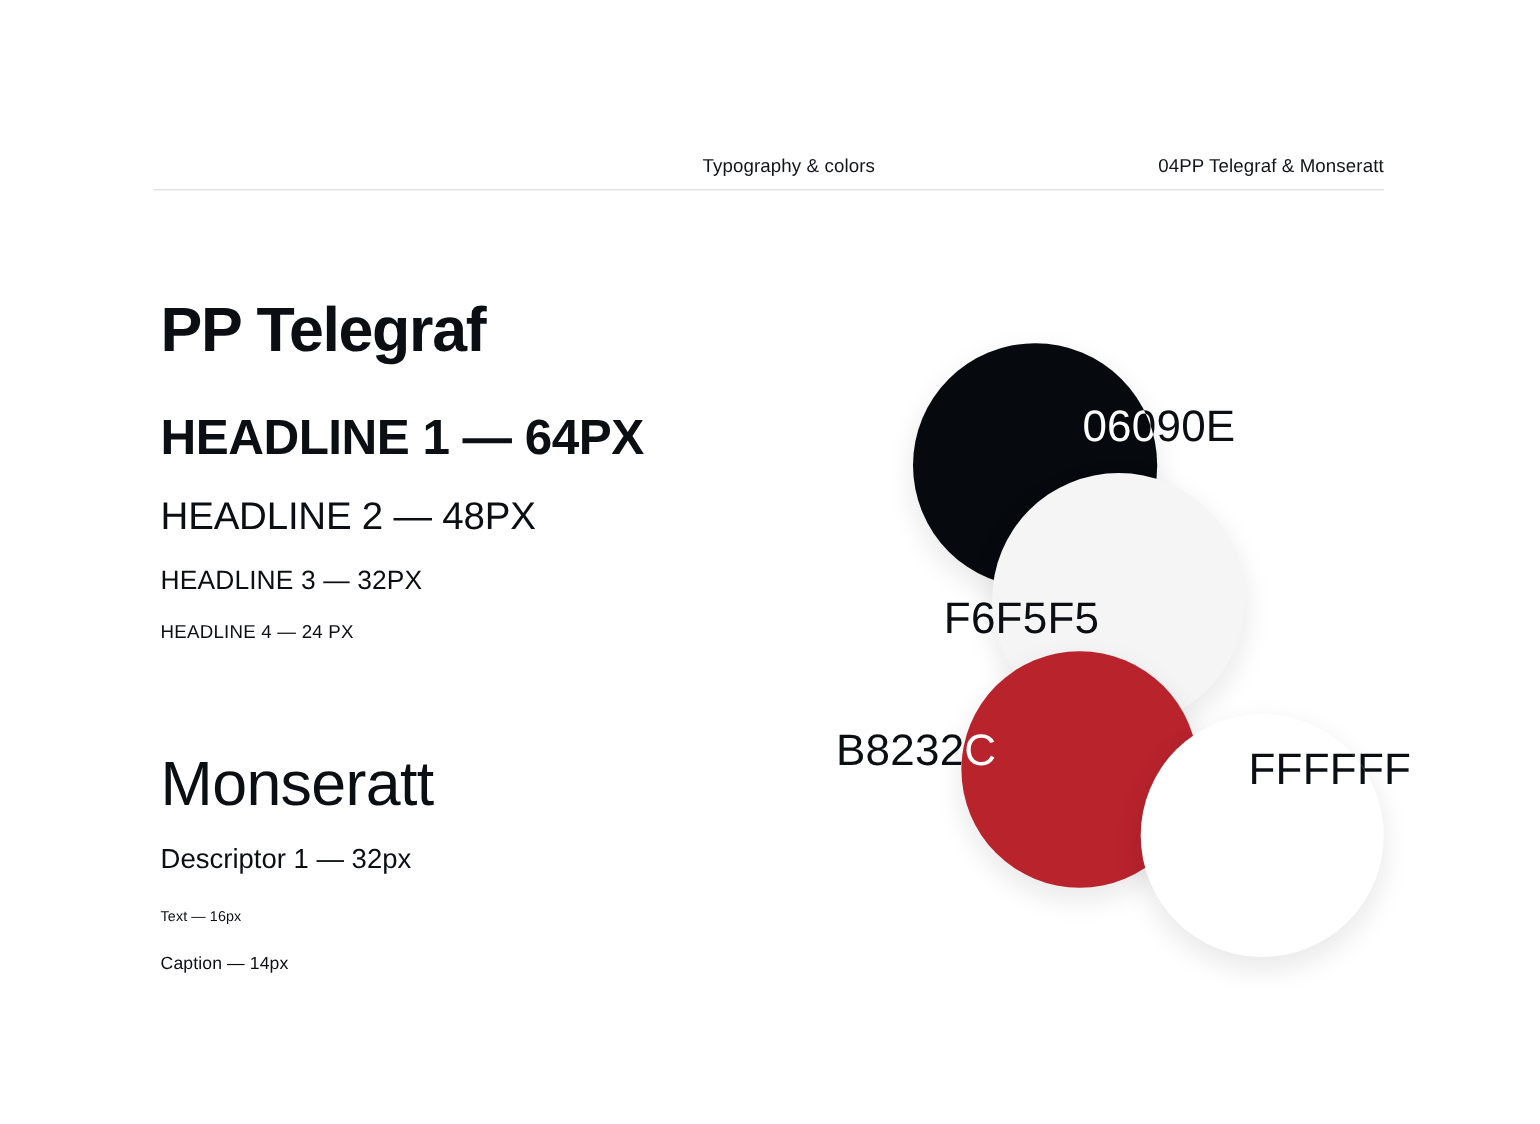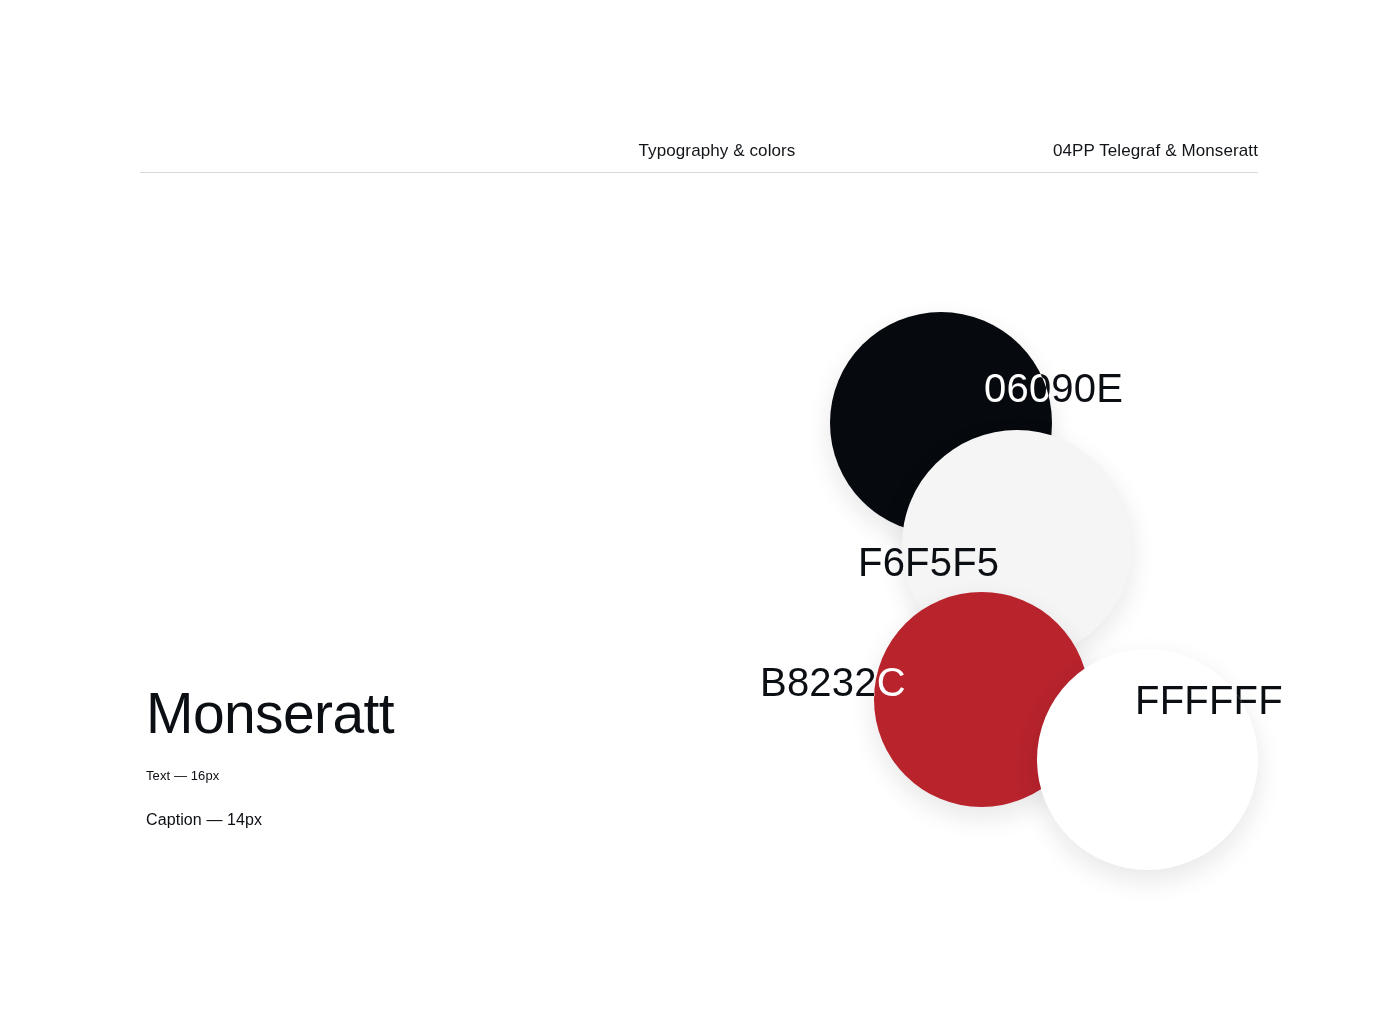--- a/index.html
+++ b/index.html
@@ -187,24 +187,32 @@
 <body>
 
 <div id="page">
 
   <div class="page-header">
     <div class="hdr-text hdr-left">04</div>
     <div class="hdr-text hdr-center">Typography &amp; colors</div>
     <div class="hdr-text hdr-right">PP Telegraf &amp; Monseratt</div>
   </div>
 
+  <div class="type-col">
+    <div class="spec fam-telegraf">PP Telegraf</div>
+    <div class="spec h1-spec">HEADLINE 1 — 64PX</div>
+    <div class="spec h2-spec">HEADLINE 2 — 48PX</div>
+    <div class="spec h3-spec">HEADLINE 3 — 32PX</div>
+    <div class="spec h4-spec">HEADLINE 4 — 24 PX</div>
+  </div>
 
   <div class="fam-monseratt">Monseratt</div>
 
   <div class="mono-col">
+    <div class="spec d1-spec">Descriptor 1 — 32px</div>
     <div class="spec tx-spec">Text — 16px</div>
     <div class="spec cap-spec">Caption — 14px</div>
   </div>
 
   <div class="swatch-canvas">
 
     <div class="swatch-label lbl-under" style="left:284px; top:88px;">06090E</div>
 
     <div class="swatch-label lbl-under" style="left:158px; top:262px;">F6F5F5</div>
 

